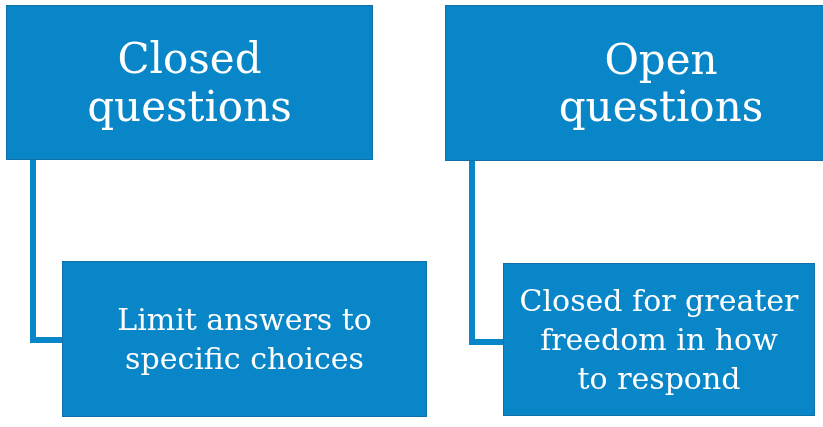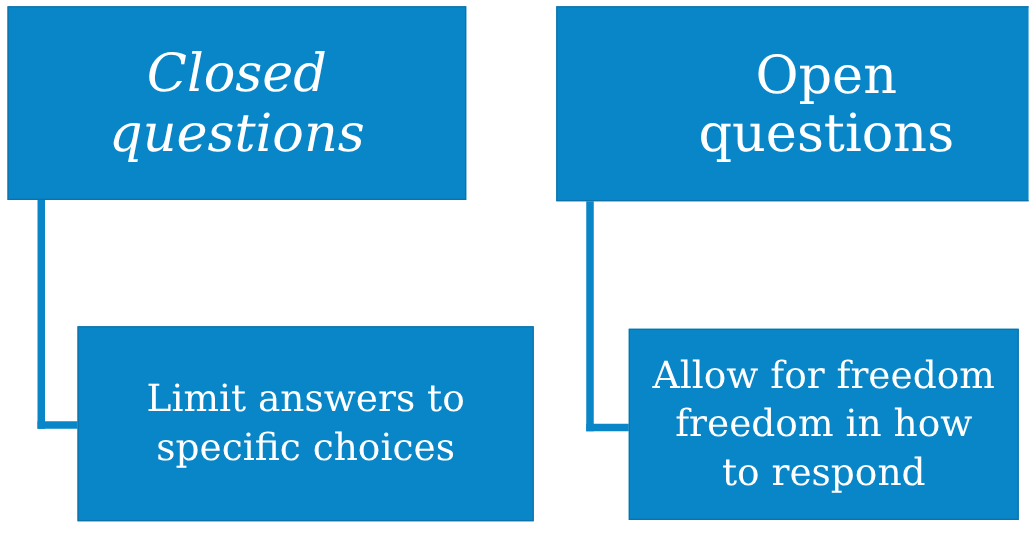--- a/index.html
+++ b/index.html
@@ -36,21 +36,21 @@
     font-size: 30px;
     line-height: 1.3;
   }
   .connector {
     position: absolute;
     border-left: 6px solid #0886c8;
     border-bottom: 6px solid #0886c8;
     box-sizing: border-box;
   }
   
-  #parent-closed { left: 6px;   top: 5px;   width: 367px; height: 155px; font-style: italic; }
+  #parent-closed { left: 6px;   top: 5px;   width: 367px; height: 155px; }
   #conn-closed   { left: 30px;  top: 160px; width: 32px;  height: 183px; }
   #child-closed  { left: 62px;  top: 261px; width: 365px; height: 156px; }
   #parent-open   { left: 445px; top: 5px;   width: 432px; height: 156px; }
   #conn-open     { left: 469px; top: 161px; width: 34px;  height: 184px; }
   #child-open    { left: 503px; top: 263px; width: 312px; height: 153px; }
 </style>
 </head>
 <body>
 
 <div class="canvas">
@@ -61,17 +61,17 @@
   <div class="connector" id="conn-closed"></div>
 
   <div class="node node--child" id="child-closed">Limit answers to
 specific choices</div>
 
   <div class="node node--parent" id="parent-open">Open
 questions</div>
 
   <div class="connector" id="conn-open"></div>
 
-  <div class="node node--child" id="child-open">Allow for freedom
+  <div class="node node--child" id="child-open">Closed for greater
 freedom in how
 to respond</div>
 
 </div>
 
 </body></html>

